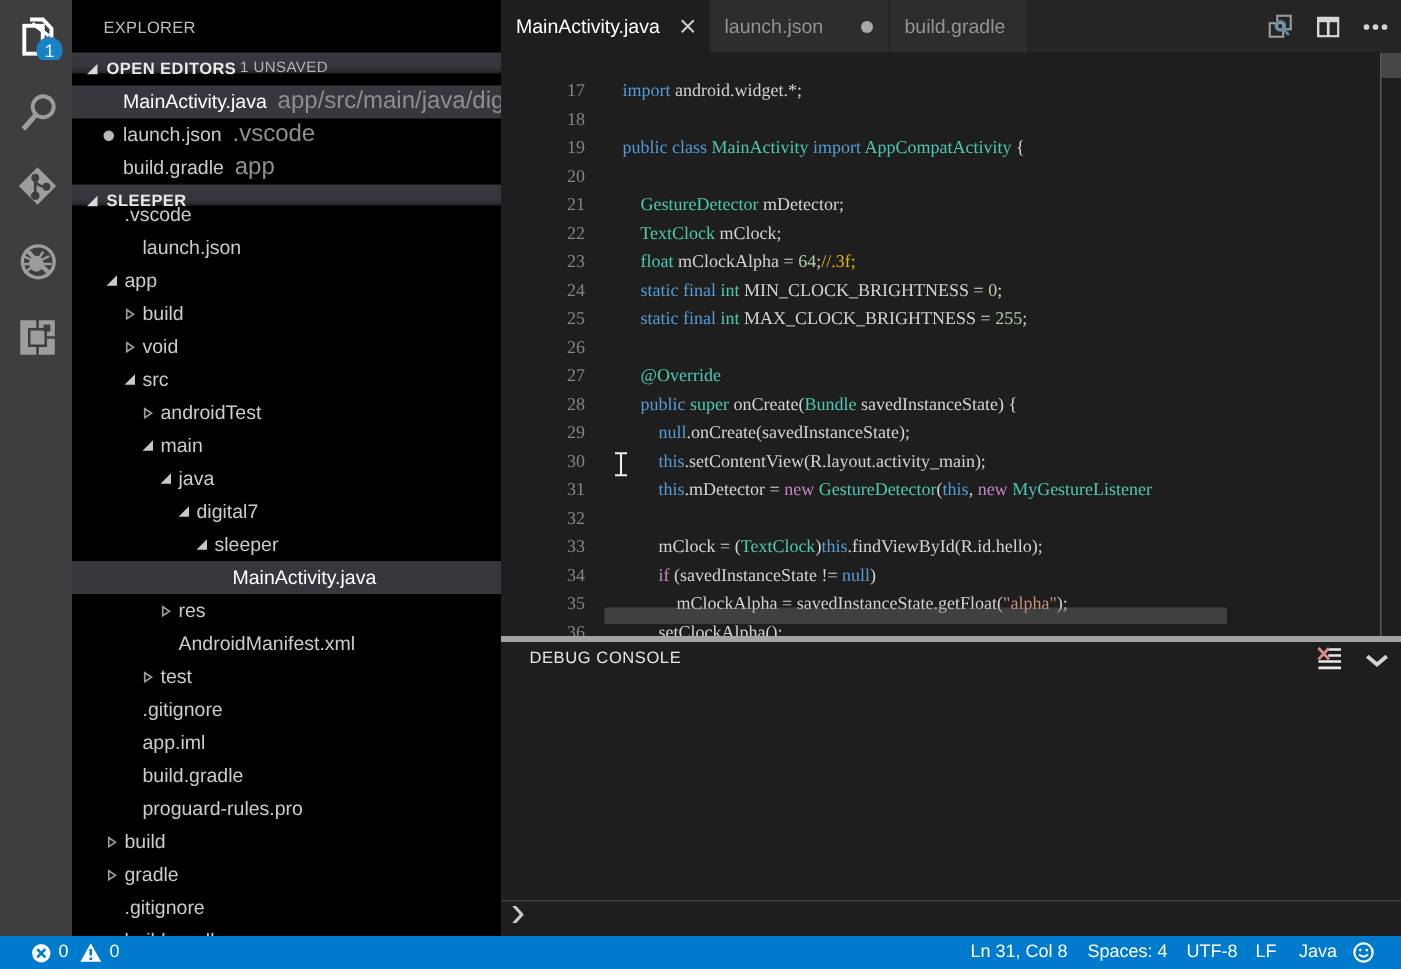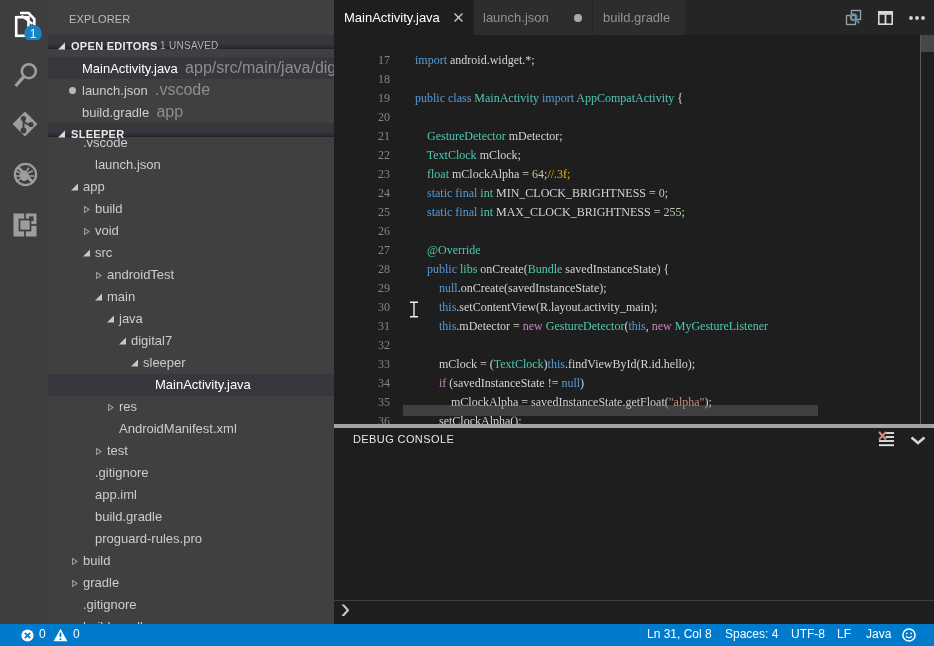--- a/index.html
+++ b/index.html
@@ -1,18 +1,18 @@
 <!DOCTYPE html>
 <html><head><meta charset="utf-8">
 <style>
 *{margin:0;padding:0;box-sizing:border-box}
 html,body{width:934px;height:646px;overflow:hidden;background:#1e1e1e;font-family:"Liberation Sans",sans-serif;}
 .abs{position:absolute}
 #activitybar{position:absolute;left:0;top:0;width:48px;height:624px;background:#3e3e3e}
-#sidebar{position:absolute;left:48px;top:0;width:286px;height:624px;background:#404040;overflow:hidden}
+#sidebar{position:absolute;left:48px;top:0;width:286px;height:624px;background:#000000;overflow:hidden}
 #tabbar{position:absolute;left:334px;top:0;width:600px;height:35px;background:#252526}
 #editor{position:absolute;left:334px;top:35px;width:600px;height:389px;background:#1e1e1e;overflow:hidden}
 #panel{position:absolute;left:334px;top:424px;width:600px;height:200px;background:#1e1e1e;border-top:4px solid #a3a3a3}
 #statusbar{position:absolute;left:0;top:624px;width:934px;height:22px;background:#007acc;color:#fff;font-size:12px}
 .tab{position:absolute;top:0;height:35px;font-size:13px;line-height:35px}
 .row{position:absolute;left:0;width:286px;height:22px;line-height:22px;font-size:13px;color:#cccccc;white-space:nowrap}
 .hdr{position:absolute;left:0;width:286px;height:14px;line-height:22px;background:#37373d;color:#e9e9e9;font-size:11px;font-weight:bold;box-shadow:inset 0 -4px 4px -3px rgba(0,0,0,0.55)}
 .desc{color:#8e8e90;font-size:16px}
 pre{font-family:Liberation Serif, serif;font-size:12px;line-height:19px;margin:12px}
 .k{color:#569cd6}.t{color:#4ec9b0}.p{color:#c586c0}.n{color:#b5cea8}.c{color:#eab308}.s{color:#ce9178}
@@ -250,21 +250,21 @@
 
 <span class="k">public</span> <span class="k">class</span> <span class="t">MainActivity</span> <span class="k">import</span> <span class="t">AppCompatActivity</span> {
 
     <span class="t">GestureDetector</span> mDetector;
     <span class="t">TextClock</span> mClock;
     <span class="t">float</span> mClockAlpha = <span class="n">64</span>;<span class="c">//.3f;</span>
     <span class="k">static</span> <span class="k">final</span> <span class="t">int</span> MIN_CLOCK_BRIGHTNESS = <span class="n">0</span>;
     <span class="k">static</span> <span class="k">final</span> <span class="t">int</span> MAX_CLOCK_BRIGHTNESS = <span class="n">255</span>;
 
     <span class="t">@Override</span>
-    <span class="k">public</span> <span class="t">libs</span> onCreate(<span class="t">Bundle</span> savedInstanceState) {
+    <span class="k">public</span> <span class="t">super</span> onCreate(<span class="t">Bundle</span> savedInstanceState) {
         <span class="k">null</span>.onCreate(savedInstanceState);
         <span class="k">this</span>.setContentView(R.layout.activity_main);
         <span class="k">this</span>.mDetector = <span class="p">new</span> <span class="t">GestureDetector</span>(<span class="k">this</span>, <span class="p">new</span> <span class="t">MyGestureListener</span>
 
         mClock = (<span class="t">TextClock</span>)<span class="k">this</span>.findViewById(R.id.hello);
         <span class="p">if</span> (savedInstanceState != <span class="k">null</span>)
             mClockAlpha = savedInstanceState.getFloat(<span class="s">"alpha"</span>);
         setClockAlpha();</pre>
  <div class="abs" style="left:69px;top:370px;width:415px;height:11px;background:rgba(121,121,121,0.38)"></div>
  <div class="abs" style="left:586px;top:0;width:1px;height:389px;background:#5a5a5a"></div>

